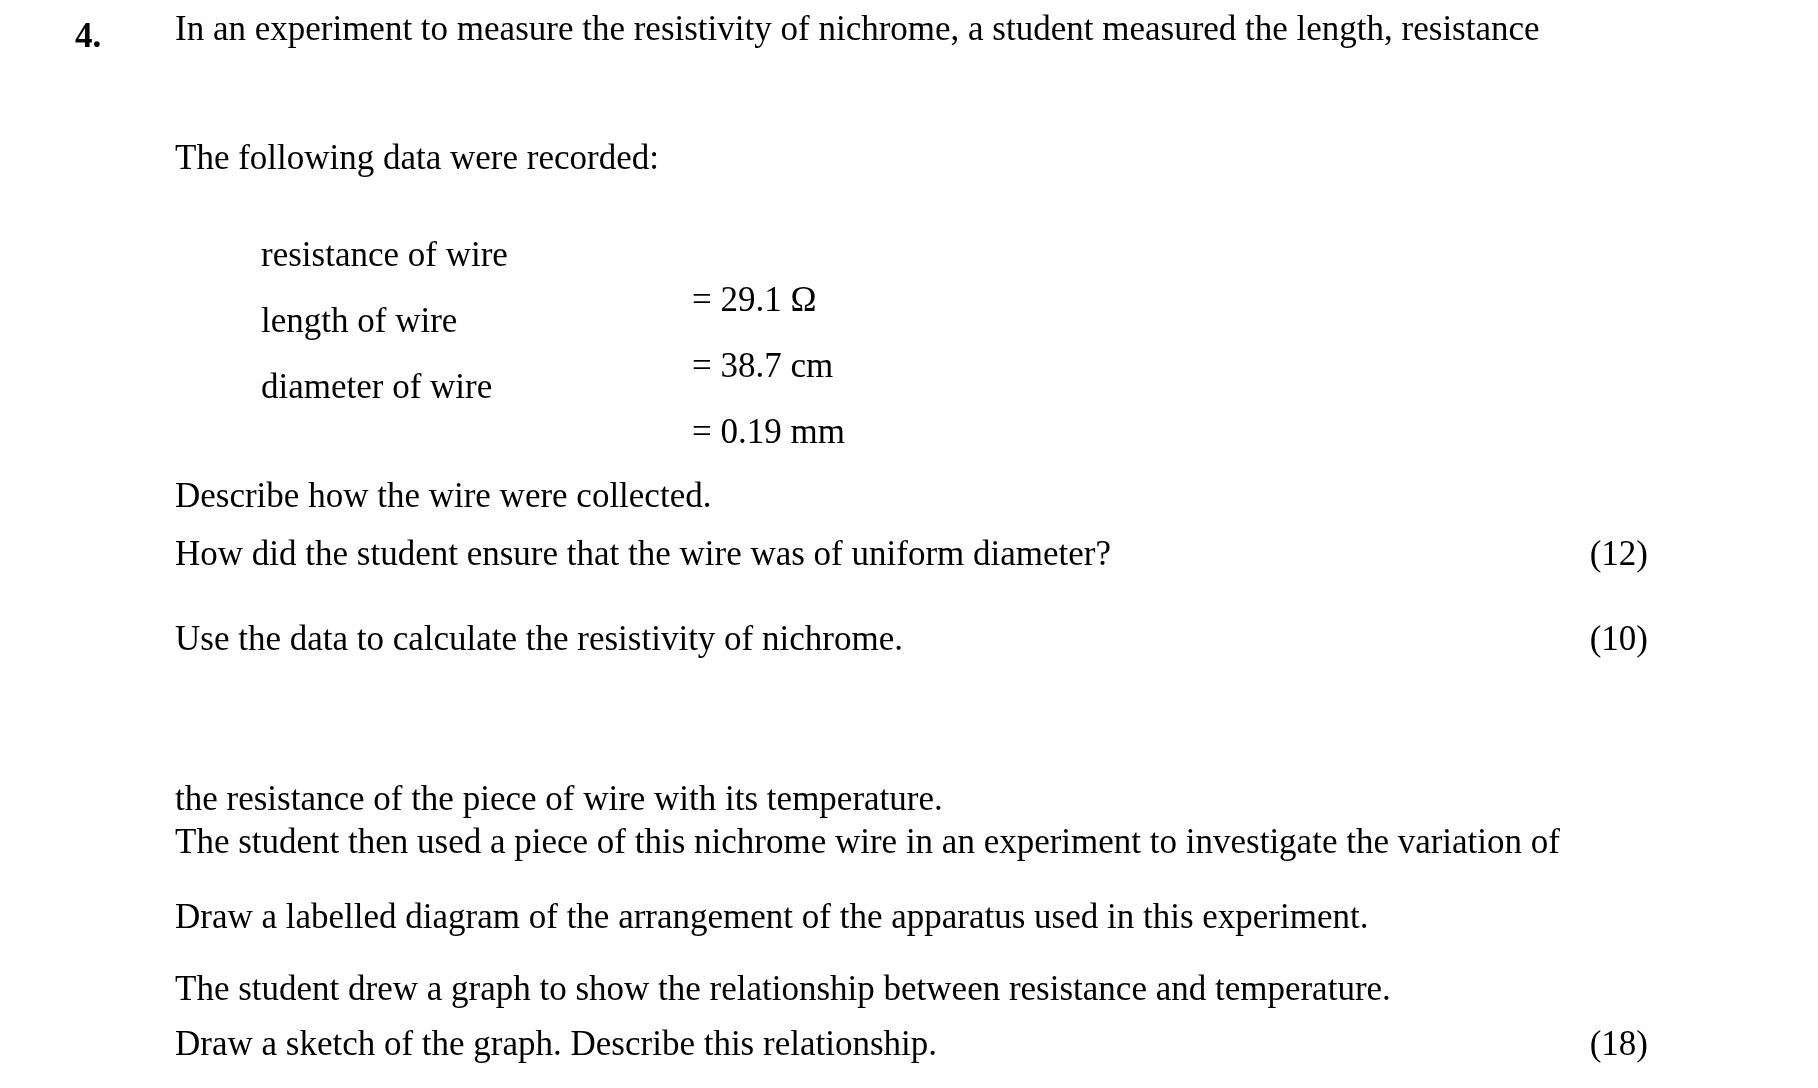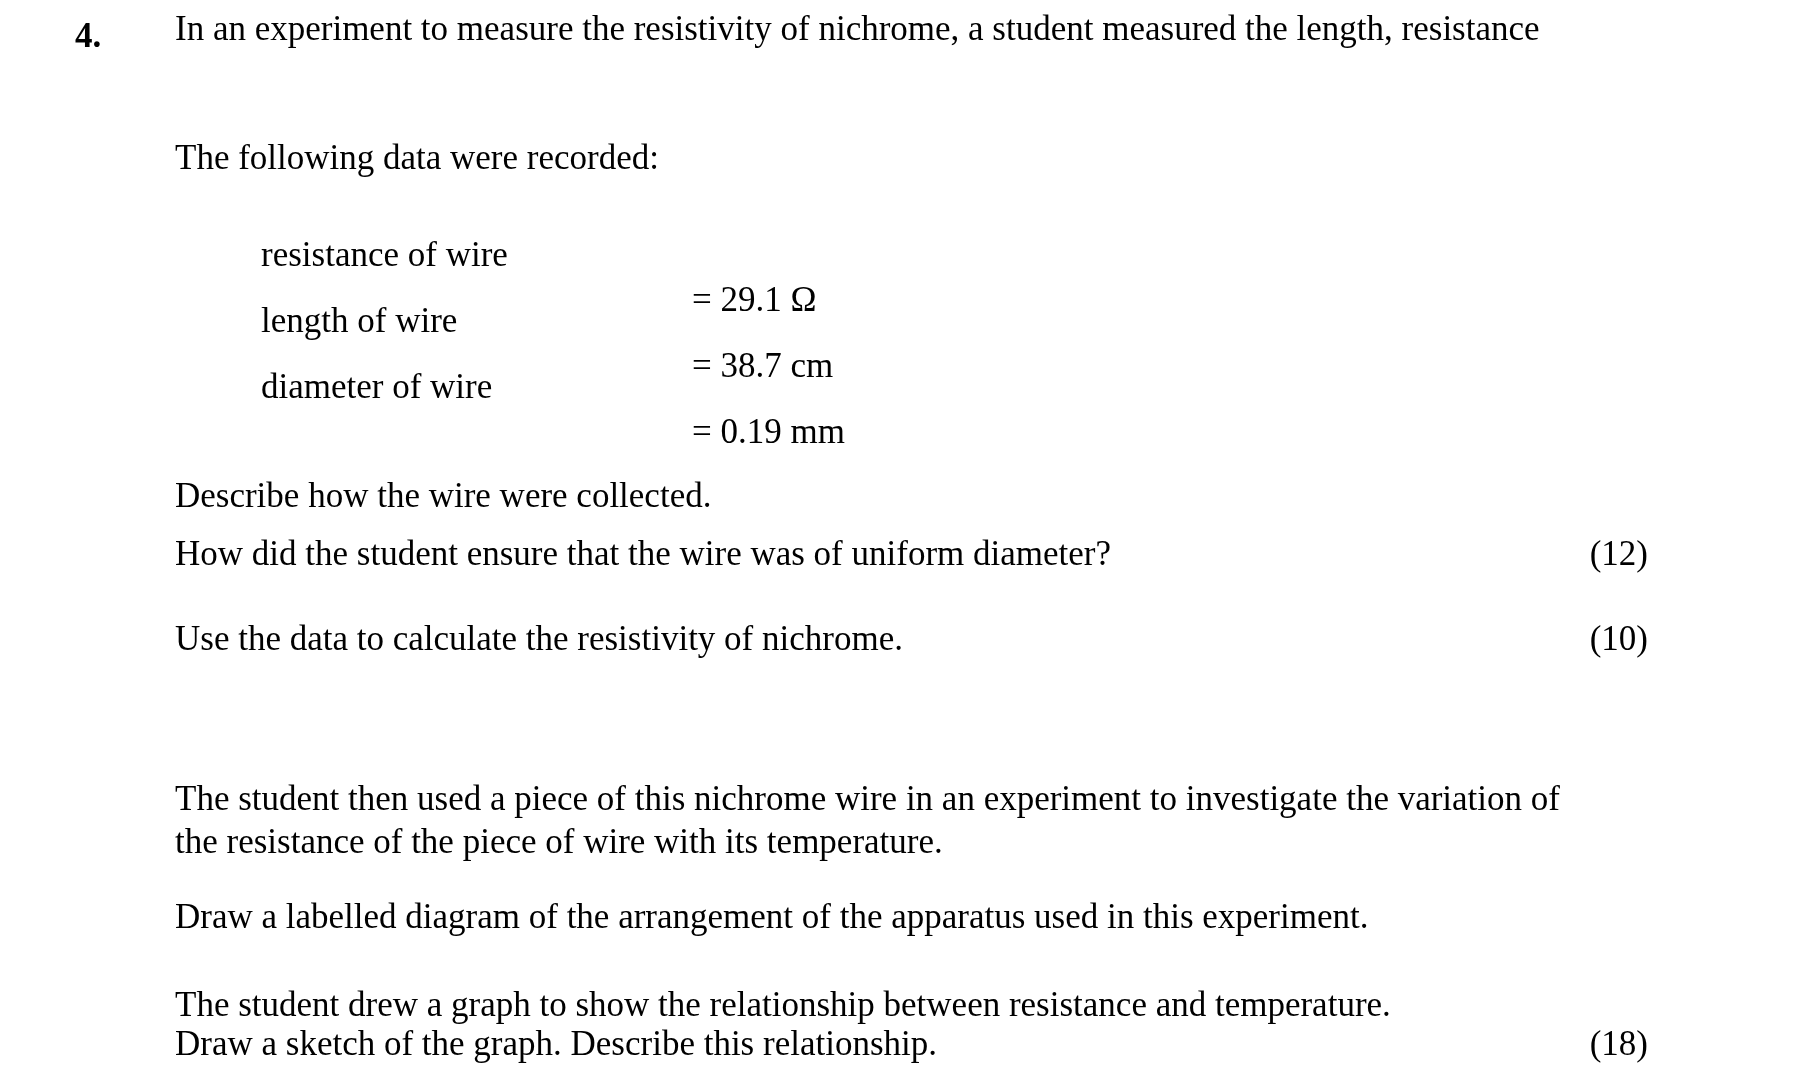--- a/index.html
+++ b/index.html
@@ -70,21 +70,21 @@
     width: 1473px; 
     display: flex;
     justify-content: space-between;
     white-space: nowrap;
   }
   .part-collect     { top: 474px; }
   .part-uniform     { top: 532px; }
   .part-resistivity { top: 617px; gap: 26px; }
   .followup         { top: 777px; }
   .part-diagram     { top: 879px; margin-top: 16px; }
-  .graph-intro      { top: 967px; margin-top: 16px; }
+  .graph-intro      { top: 967px; }
   .part-sketch      { top: 1022px; }
   .marks {
     text-align: center;
   }
 </style>
 </head>
 <body>
 
 <div class="page">
 
@@ -117,22 +117,22 @@
     <span>How did the student ensure that the wire was of uniform diameter?</span>
     <span class="marks">(12)</span>
   </div>
 
   <div class="part-marks part-resistivity">
     <span>Use the data to calculate the resistivity of nichrome.</span>
     <span class="marks">(10)</span>
   </div>
 
   <div class="part followup">
+    <div>the resistance of the piece of wire with its temperature.</div>
     <div>The student then used a piece of this nichrome wire in an experiment to investigate the variation of</div>
-    <div>the resistance of the piece of wire with its temperature.</div>
   </div>
 
   <div class="part part-diagram">Draw a labelled diagram of the arrangement of the apparatus used in this experiment.</div>
 
   <div class="part graph-intro">The student drew a graph to show the relationship between resistance and temperature.</div>
 
   <div class="part-marks part-sketch">
     <span>Draw a sketch of the graph. Describe this relationship.</span>
     <span class="marks">(18)</span>
   </div>

